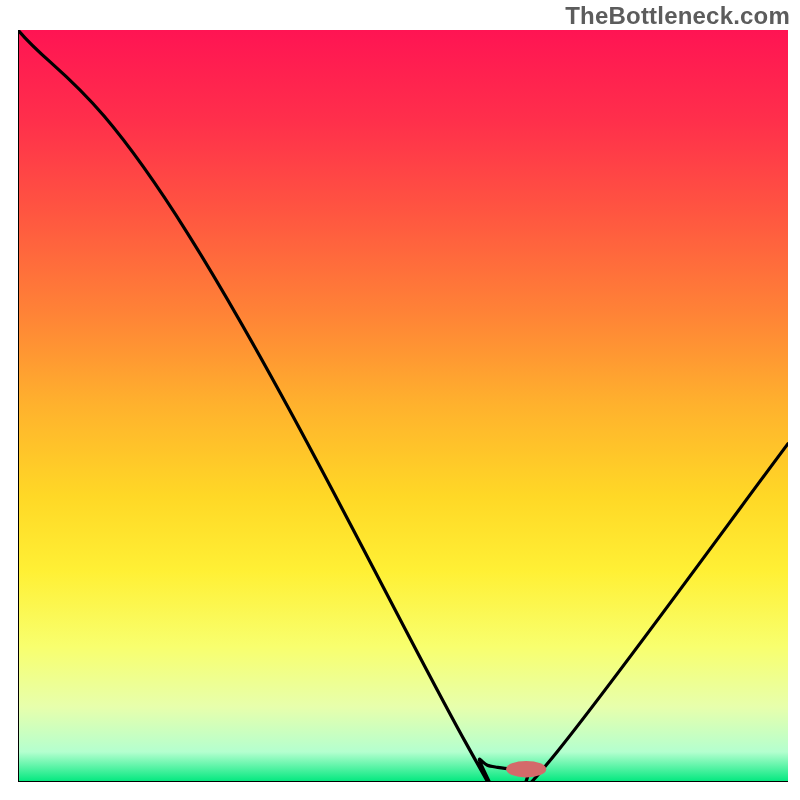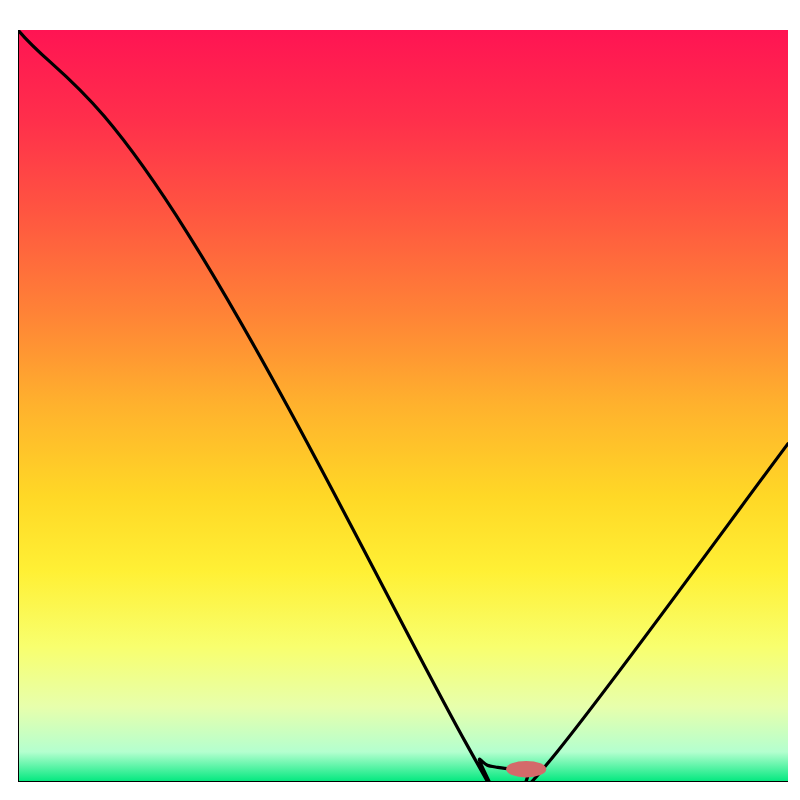--- a/index.html
+++ b/index.html
@@ -29,20 +29,21 @@
   }
   svg.plot { display: block; width: 100%; height: 100%; }
   .border-path { fill: none; stroke: #000; stroke-width: 2; }
   .curve { fill: none; stroke: #000; stroke-width: 3.2; stroke-linecap: round; stroke-linejoin: round; }
   .marker { fill: #d46a6a; }
 </style>
 </head>
 <body>
 
 <div class="frame">
+  <div class="watermark">TheBottleneck.com</div>
 
   <div class="plot-wrap">
     <svg class="plot" viewBox="0 0 100 100" preserveAspectRatio="none">
       <defs>
         <linearGradient id="bg-grad" x1="0" y1="0" x2="0" y2="1">
             <stop offset="0.00%" stop-color="#ff1453"></stop>
             <stop offset="12.00%" stop-color="#ff2f4b"></stop>
             <stop offset="25.00%" stop-color="#ff5840"></stop>
             <stop offset="38.00%" stop-color="#ff8436"></stop>
             <stop offset="50.00%" stop-color="#ffb22d"></stop>

